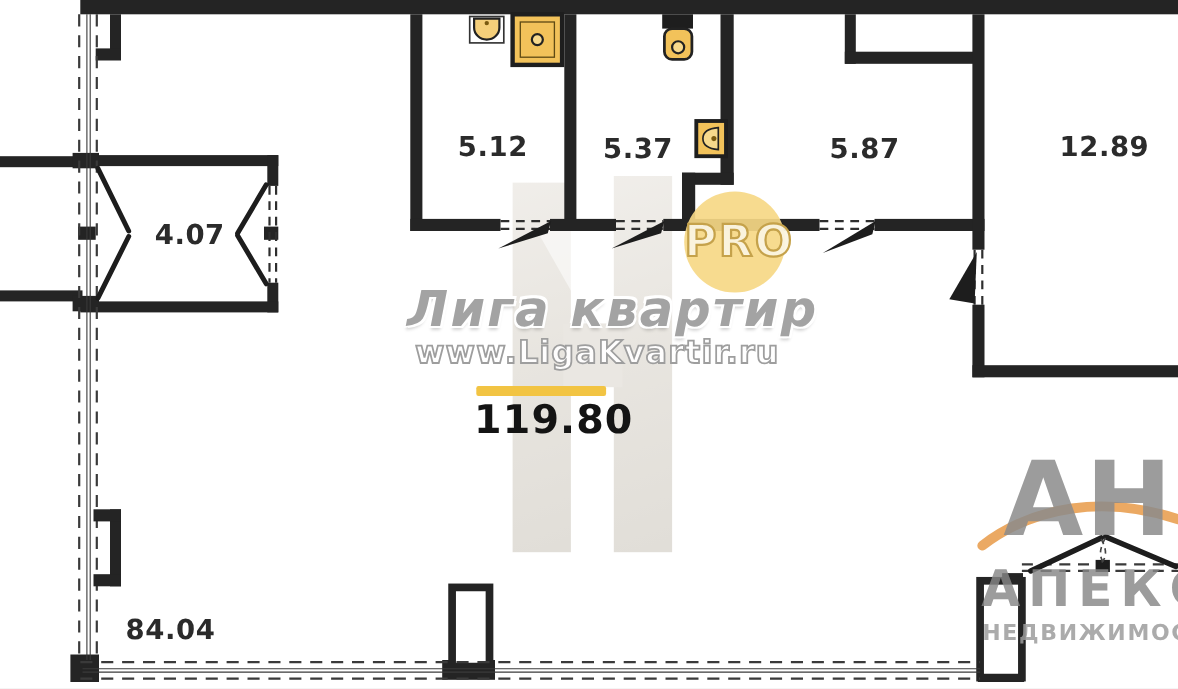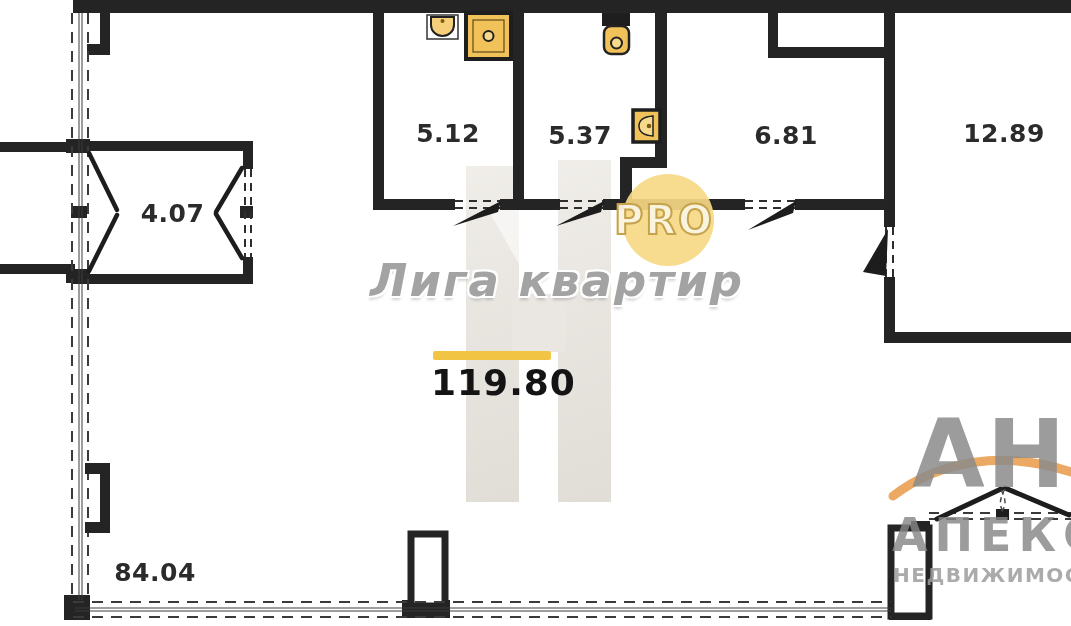--- a/index.html
+++ b/index.html
@@ -21,21 +21,21 @@
   
   .arealabel{position:absolute;z-index:5;color:#2b2b2b;font-size:25px;font-weight:600;
     text-align:center;letter-spacing:.5px;}
   
   .total-bar{position:absolute;left:433px;top:351px;width:118px;height:9px;
     background:#f2c443;border-radius:2px;z-index:5;}
   .total-value{position:absolute;left:431px;top:362px;z-index:5;color:#141414;
     font-size:36px;font-weight:bold;letter-spacing:1px;}
   
   .pro{position:absolute;left:622px;top:174px;width:92px;height:92px;border-radius:50%;
-    background:rgba(246,216,133,.92);z-index:3;display:flex;align-items:center;justify-content:flex-end;}
+    background:rgba(246,216,133,.92);z-index:3;display:flex;align-items:center;justify-content:flex-start;}
   .pro span{font-size:40px;font-weight:bold;letter-spacing:2px;color:rgba(250,244,226,.95);
     -webkit-text-stroke:2px #c5a24b;text-stroke:2px #c5a24b;}
   
   .brand{position:absolute;left:350px;top:254px;width:414px;z-index:4;text-align:center;
     font-size:45px;font-weight:bold;font-style:italic;color:#a3a3a3;letter-spacing:2px;
     text-shadow:-2px -2px 0 #fff,2px -2px 0 #fff,-2px 2px 0 #fff,2px 2px 0 #fff,0 4px 3px rgba(0,0,0,.18);}
   .site{position:absolute;left:350px;top:303px;width:386px;z-index:4;text-align:center;
     font-size:29px;font-weight:bold;color:rgba(255,255,255,.92);letter-spacing:1px;
     -webkit-text-stroke:1.6px #9e9e9e;text-stroke:1.6px #9e9e9e;}
   
@@ -181,28 +181,29 @@
       <path d="M653,116 q-14,1 -14,10 q0,9 14,10 z" fill="#f7d98c" stroke="#222" stroke-width="1.5"></path>
       <circle cx="649" cy="126" r="2.3" fill="#7a5a10"></circle>
     </g>
   </svg>
 
   <div class="pro">
     <span>PRO</span>
   </div>
 
   <div class="brand">Лига квартир</div>
+  <div class="site">www.LigaKvartir.ru</div>
 
   <div class="total-bar"></div>
   <div class="total-value">119.80</div>
 
   <div class="arealabel" style="left:130px;top:199px;width:85px;text-align:center;">4.07</div>
   <div class="arealabel" style="left:405px;top:119px;width:86px;">5.12</div>
   <div class="arealabel" style="left:537px;top:121px;width:86px;">5.37</div>
-  <div class="arealabel" style="left:743px;top:121px;width:86px;">6.81</div>
+  <div class="arealabel" style="left:743px;top:121px;width:86px;">5.87</div>
   <div class="arealabel" style="left:944px;top:119px;width:88px;margin-left:16px;">12.89</div>
   <div class="arealabel" style="left:110px;top:558px;width:90px;">84.04</div>
 
   <div class="agency">
     <svg width="187" height="200" viewBox="0 0 187 200">
       <path d="M9,84 C56,48 120,38 187,60" fill="none" stroke="#eaa45b" stroke-width="9" stroke-linecap="round" opacity="0.95"></path>
     </svg>
     <div class="initials">АН</div>
     <div class="name">АПЕКС</div>
     <div class="sub">НЕДВИЖИМОСТЬ</div>

